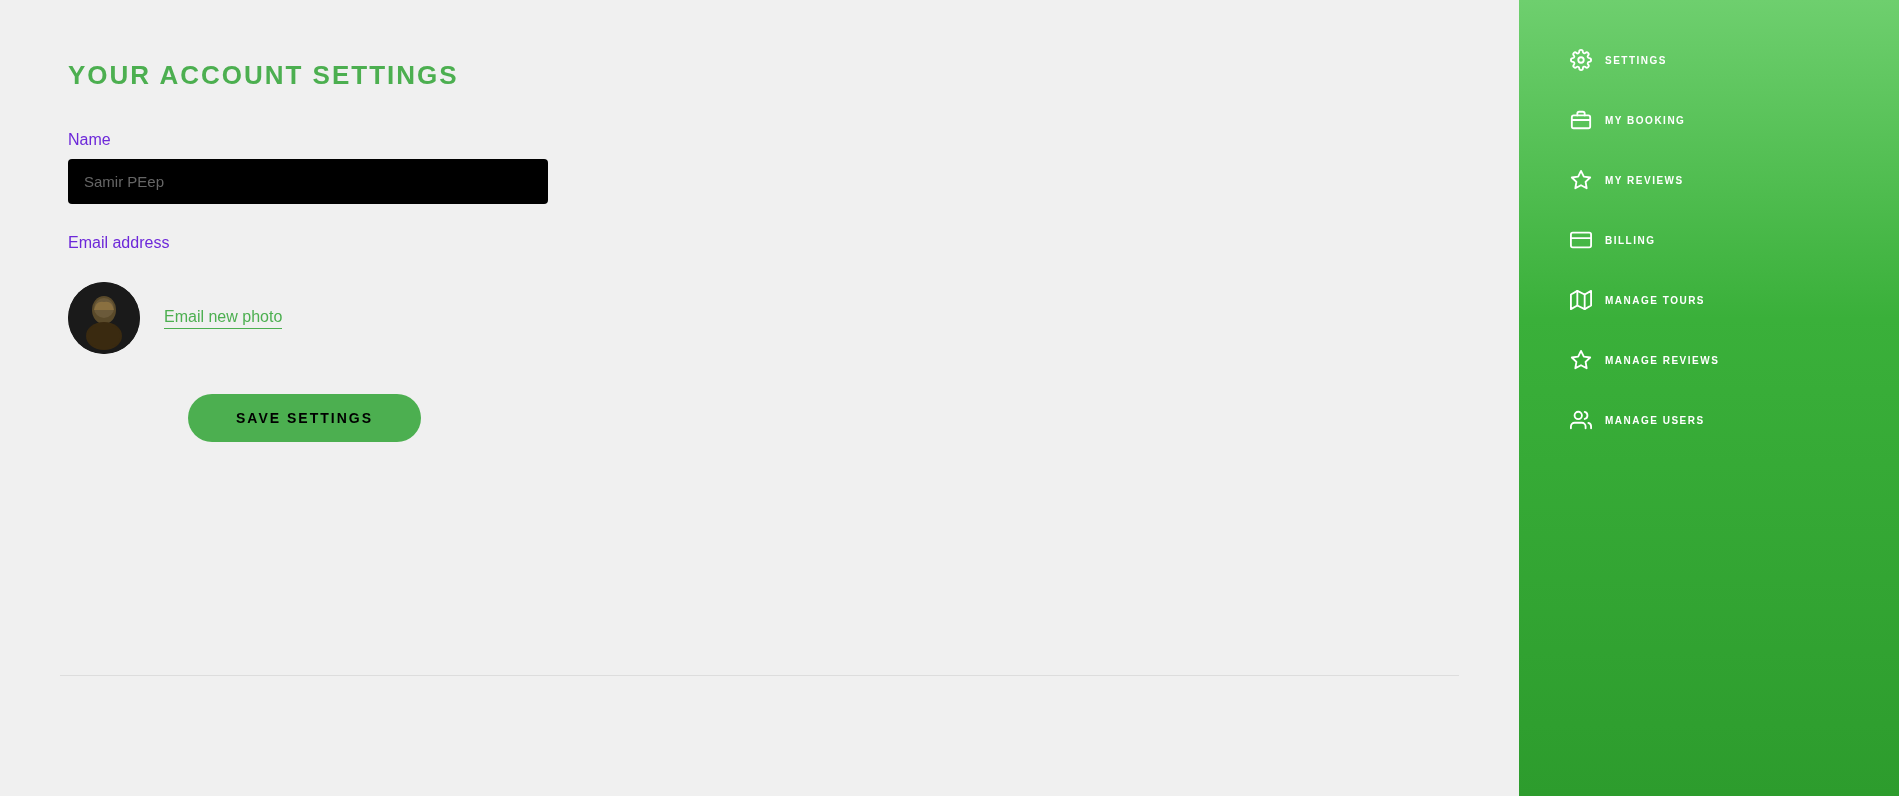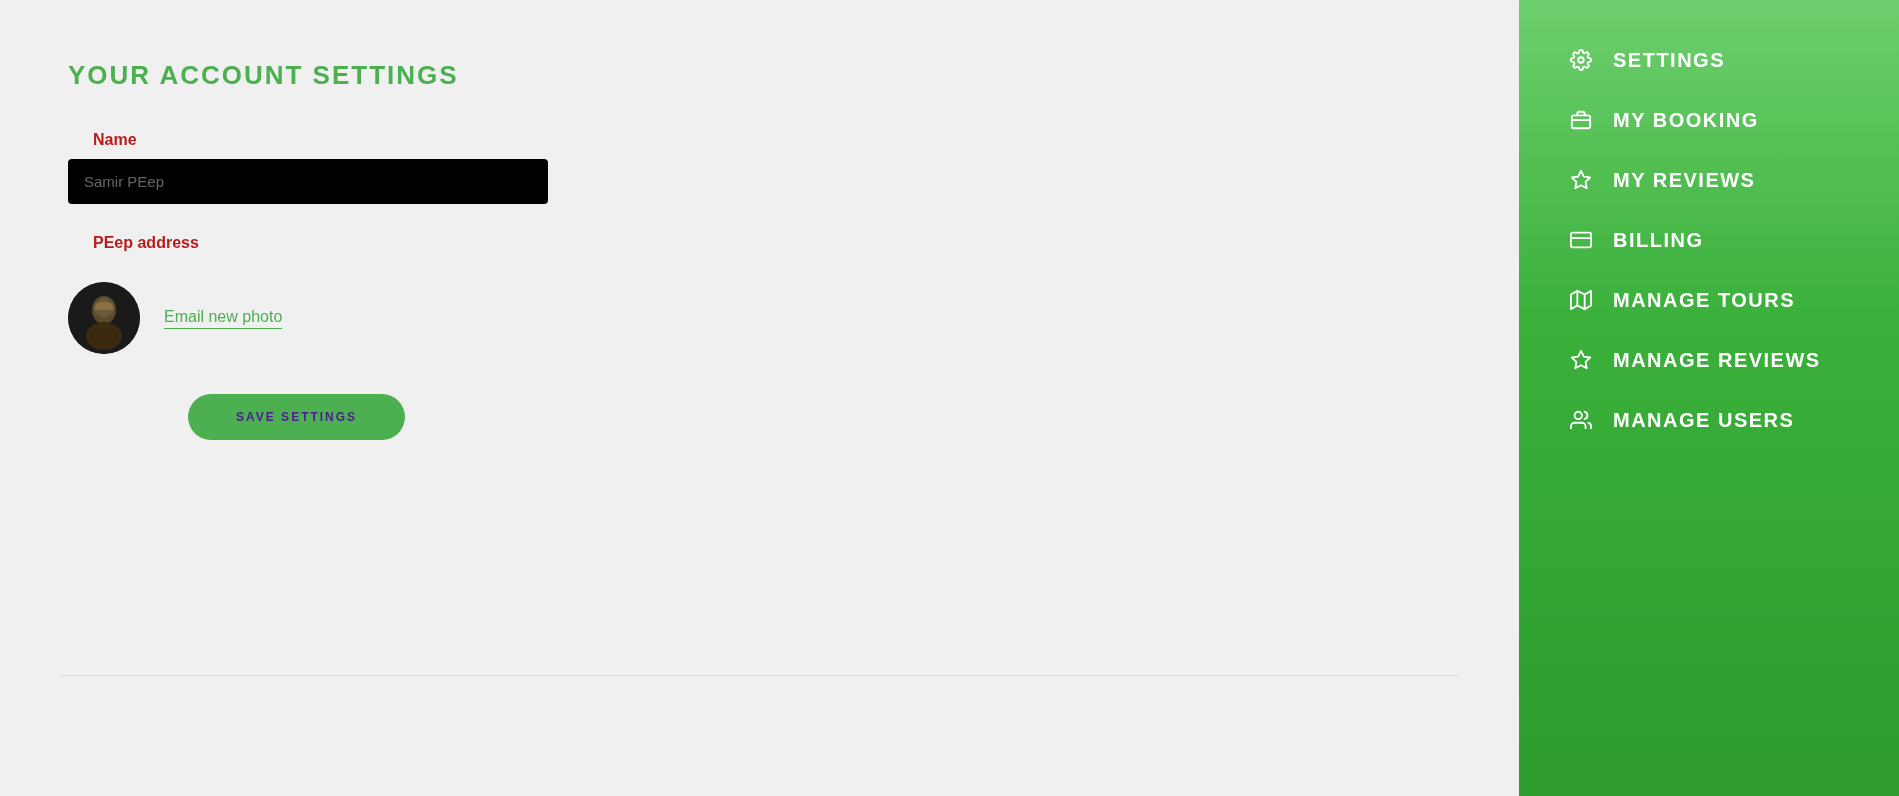--- a/index.html
+++ b/index.html
@@ -32,25 +32,24 @@
       text-transform: uppercase;
       margin-bottom: 40px;
     }
 
     .form-group {
       margin-bottom: 30px;
     }
 
     .form-label {
       display: block;
-      color: #b91c1c;
+      color: #6d28d9;
       font-size: 16px;
       margin-bottom: 10px;
-      font-weight: 700;
-      margin-left: 25px;
+      font-weight: 400;
     }
 
     .form-input {
       width: 480px;
       padding: 14px 16px;
       border: none;
       background: #000000;
       border-radius: 4px;
       font-size: 15px;
       color: #666;
@@ -85,25 +84,25 @@
       color: #4caf50;
       font-size: 16px;
       cursor: pointer;
       text-decoration: none;
       border-bottom: 1px solid #4caf50;
       padding-bottom: 2px;
     }
 
     .save-btn {
       background: #4caf50;
-      color: #4c1d95;
+      color: #000000;
       border: none;
       border-radius: 50px;
       padding: 16px 48px;
-      font-size: 12px;
+      font-size: 14px;
       font-weight: 700;
       letter-spacing: 2px;
       text-transform: uppercase;
       cursor: pointer;
       display: block;
       margin-left: 120px;
       margin-top: 10px;
     }
 
     .bottom-divider {
@@ -121,25 +120,25 @@
       background: linear-gradient(180deg, #6ecf6e 0%, #3ab03a 40%, #2d9c2d 100%);
       padding: 30px 0;
       display: flex;
       flex-direction: column;
       min-height: 796px;
     }
 
     .nav-item {
       display: flex;
       align-items: center;
-      gap: 20px;
+      gap: 12px;
       padding: 18px 50px;
       cursor: pointer;
       color: white;
-      font-size: 20px;
+      font-size: 10px;
       font-weight: 600;
       letter-spacing: 1.5px;
       text-transform: uppercase;
       transition: background 0.2s;
     }
 
     .nav-icon {
       width: 24px;
       height: 24px;
       display: flex;
@@ -183,21 +182,21 @@
 
 <div class="main-content">
   <h1 class="page-title">YOUR ACCOUNT SETTINGS</h1>
 
   <div class="form-group">
     <label class="form-label">Name</label>
     <input class="form-input" type="text" value="Samir PEep" style="">
   </div>
 
   <div class="form-group">
-    <label class="form-label">PEep address</label>
+    <label class="form-label">Email address</label>
   </div>
 
   <div class="photo-section">
     <div class="avatar">
 
       <svg class="avatar-svg" viewBox="0 0 72 72" xmlns="http://www.w3.org/2000/svg">
         <circle cx="36" cy="36" r="36" fill="#1a1a1a"></circle>
         <ellipse cx="36" cy="28" rx="12" ry="14" fill="#5a4a2a"></ellipse>
         <circle cx="36" cy="26" r="10" fill="#6b5a3a"></circle>
 

